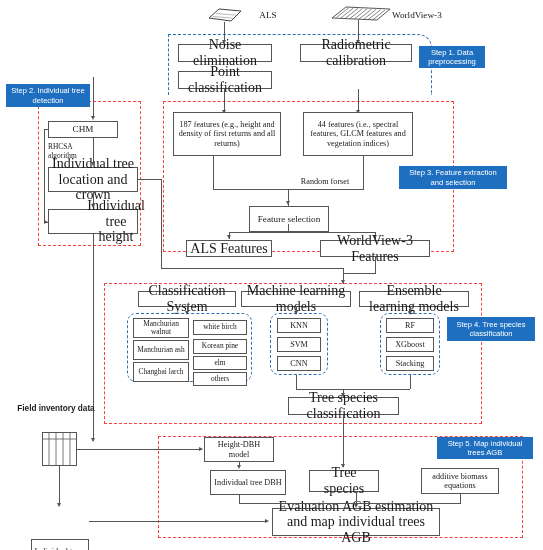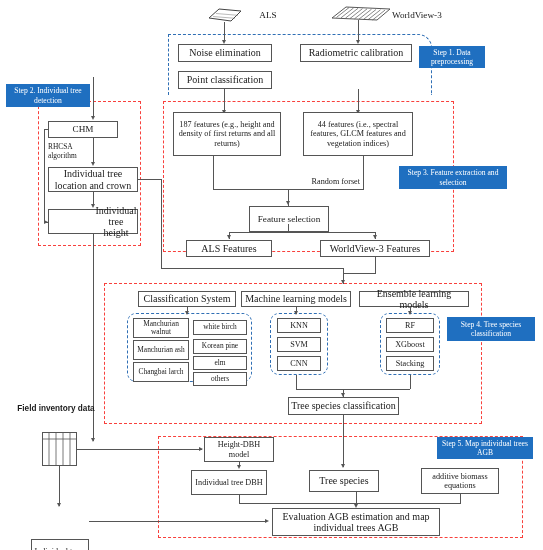--- a/index.html
+++ b/index.html
@@ -17,29 +17,29 @@
     display:flex;align-items:center;justify-content:center;
     text-align:center;
     font-family:"Liberation Serif", serif;
     color:#1a1a1a;
     line-height:1.12;
     box-sizing:border-box;
     padding:1px 2px;
   }
   .f7{font-size:7.4px;}
   .f8{font-size:8.2px;}
-  .f85{font-size:10px;}
+  .f85{font-size:14px;}
   .f9{font-size:9.2px;}
 
   
   .step{
     position:absolute;
     background:#1F6FC0;
     color:#ffffff;
-    font-family:Liberation Serif, serif;
+    font-family:Liberation Sans, sans-serif;
     font-size:7.6px;
     line-height:1.25;
     display:flex;align-items:center;justify-content:center;
     text-align:center;
     box-sizing:border-box;
     padding:2px 3px;
     z-index:6;
   }
 
   
@@ -167,21 +167,21 @@
   <div class="box f8" style="left:303px;top:112px;width:110px;height:44px;padding:0 4px;">44 features (i.e., spectral features, GLCM features and vegetation indices)</div>
 
   <div class="step" style="left:399px;top:166px;width:108px;height:23px;">Step 3. Feature extraction and selection</div>
 
   <div class="ln v" style="left:213px;top:156px;height:33px;"></div>
   <div class="ln v" style="left:363px;top:156px;height:33px;"></div>
   <div class="ln h" style="left:213px;top:189px;width:151px;"></div>
   <div class="ln v" style="left:288px;top:189px;height:17px;"></div>
   <div class="arr" style="left:285.5px;top:201px;"></div>
 
-  <div class="lbl f8" style="left:290px;top:177px;width:70px;text-align:right;">Random forset</div>
+  <div class="lbl f8" style="left:290px;top:177px;width:70px;text-align:center;">Random forset</div>
 
   <div class="box f9" style="left:249px;top:206px;width:80px;height:26px;">Feature selection</div>
 
   <div class="ln v" style="left:288px;top:224px;height:8px;"></div>
   <div class="ln h" style="left:229px;top:232px;width:146px;"></div>
   <div class="ln v" style="left:229px;top:232px;height:7px;"></div>
   <div class="ln v" style="left:375px;top:232px;height:7px;"></div>
   <div class="arr" style="left:226.5px;top:235px;"></div>
   <div class="arr" style="left:372.5px;top:235px;"></div>
 
@@ -247,21 +247,21 @@
     <line x1="28" y1="0.5" x2="28" y2="33.5" stroke="#555" stroke-width="0.8"></line>
   </svg>
 
   <div class="ln h" style="left:77px;top:449px;width:125px;"></div>
   <div class="arr-r" style="left:199px;top:446.5px;"></div>
 
   <div class="ln v" style="left:59px;top:466px;height:40px;"></div>
   <div class="arr" style="left:56.5px;top:503px;"></div>
 
   <div class="box f8" style="left:204px;top:437px;width:70px;height:25px;">Height-DBH model</div>
-  <div class="box f8" style="left:191px;top:470px;width:76px;height:25px;">Individual tree DBH</div>
+  <div class="box f8" style="left:210px;top:470px;width:76px;height:25px;">Individual tree DBH</div>
   <div class="box f85" style="left:309px;top:470px;width:70px;height:22px;">Tree species</div>
   <div class="box f8" style="left:421px;top:468px;width:78px;height:26px;">additive biomass equations</div>
   <div class="box f8" style="left:31px;top:508px;width:58px;height:34px;margin-top:31px;">Individual trees AGB</div>
   <div class="box f85" style="left:272px;top:508px;width:168px;height:28px;padding:0 5px;">Evaluation AGB estimation and map individual trees AGB</div>
 
   <div class="ln v" style="left:239px;top:462px;height:4px;"></div>
   <div class="arr" style="left:236.5px;top:465px;"></div>
 
   <div class="ln v" style="left:239px;top:495px;height:8px;"></div>
   <div class="ln h" style="left:239px;top:503px;width:117px;"></div>

